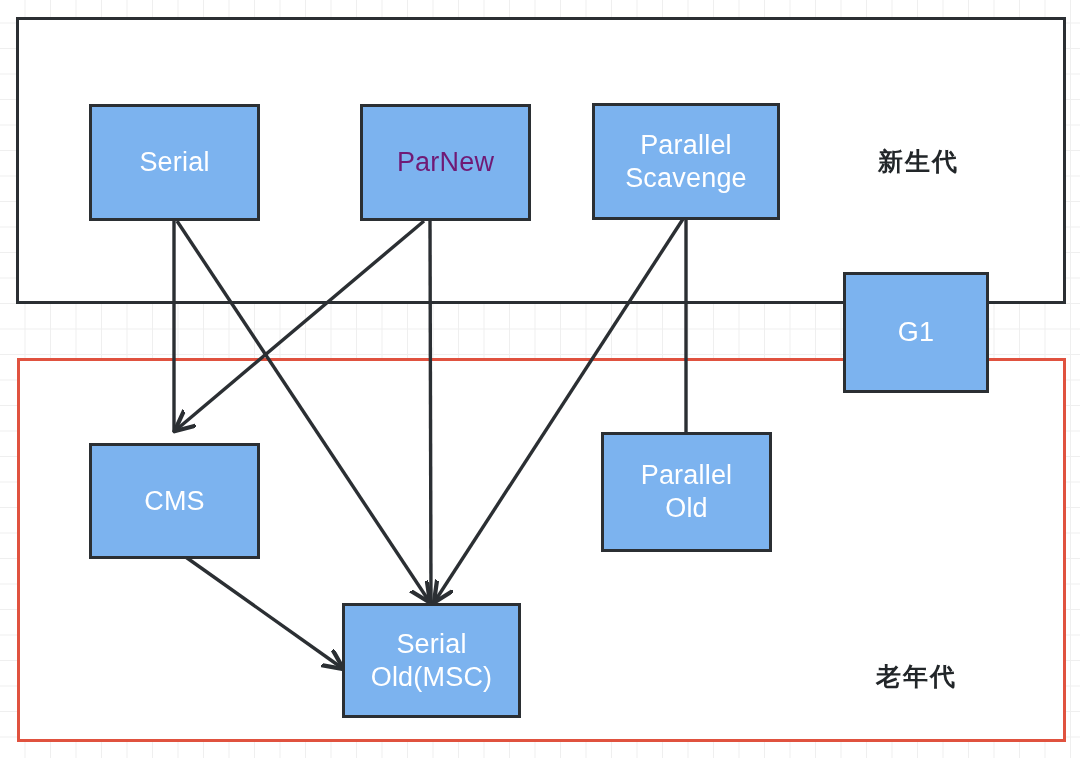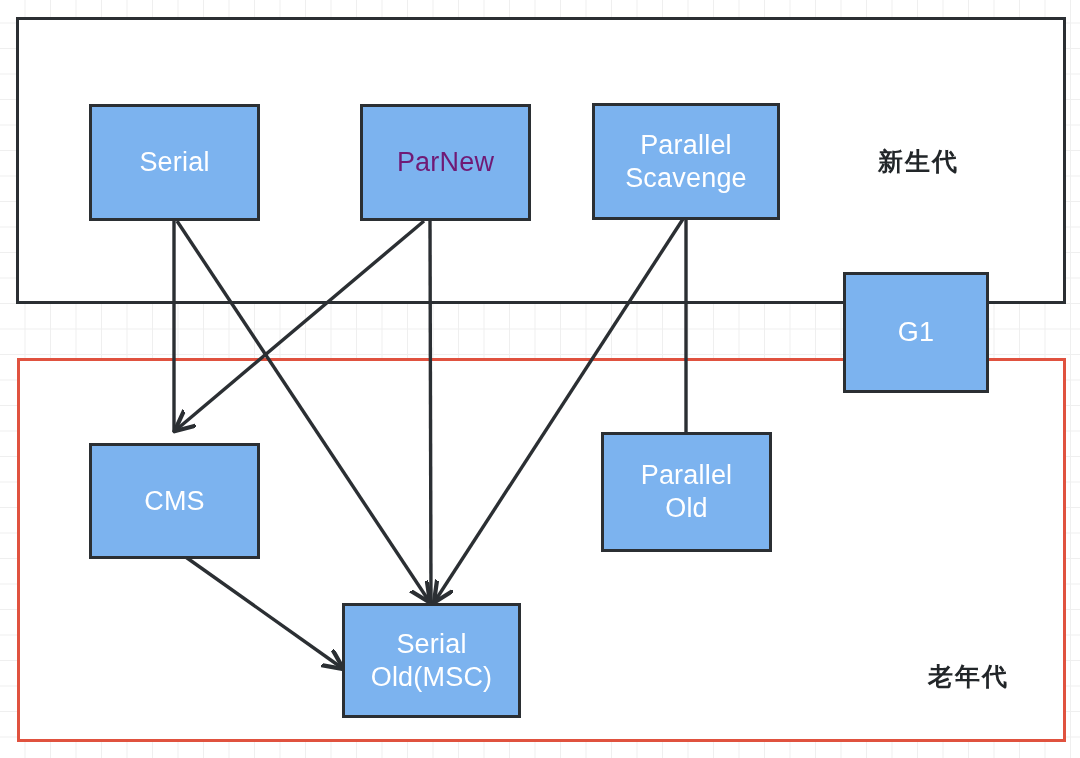--- a/index.html
+++ b/index.html
@@ -160,16 +160,16 @@
   <div class="gc-box" style="left: 592px; top: 103px; width: 188px; height: 117px; font-size: 27px; background: rgb(124, 179, 239); border-color: rgb(43, 47, 51); color: rgb(255, 255, 255);">Parallel
 Scavenge</div>
   <div class="gc-box" style="left: 843px; top: 272px; width: 146px; height: 121px; font-size: 27px; background: rgb(124, 179, 239); border-color: rgb(43, 47, 51); color: rgb(255, 255, 255);">G1</div>
   <div class="gc-box" style="left: 89px; top: 432px; width: 171px; height: 116px; font-size: 27px; background: rgb(124, 179, 239); border-color: rgb(43, 47, 51); color: rgb(255, 255, 255); margin-top: 11px;">CMS</div>
   <div class="gc-box" style="left: 601px; top: 432px; width: 171px; height: 120px; font-size: 27px; background: rgb(124, 179, 239); border-color: rgb(43, 47, 51); color: rgb(255, 255, 255);">Parallel
 Old</div>
   <div class="gc-box" style="left: 342px; top: 603px; width: 179px; height: 115px; font-size: 27px; background: rgb(124, 179, 239); border-color: rgb(43, 47, 51); color: rgb(255, 255, 255);">Serial
 Old(MSC)</div>
 
   <div class="region-label" style="left: 878px; top: 145px;">新生代</div>
-  <div class="region-label" style="left: 928px; top: 660px;">老年代</div>
+  <div class="region-label" style="left: 876px; top: 660px;">老年代</div>
 
 
 </div>
 
 </body></html>

